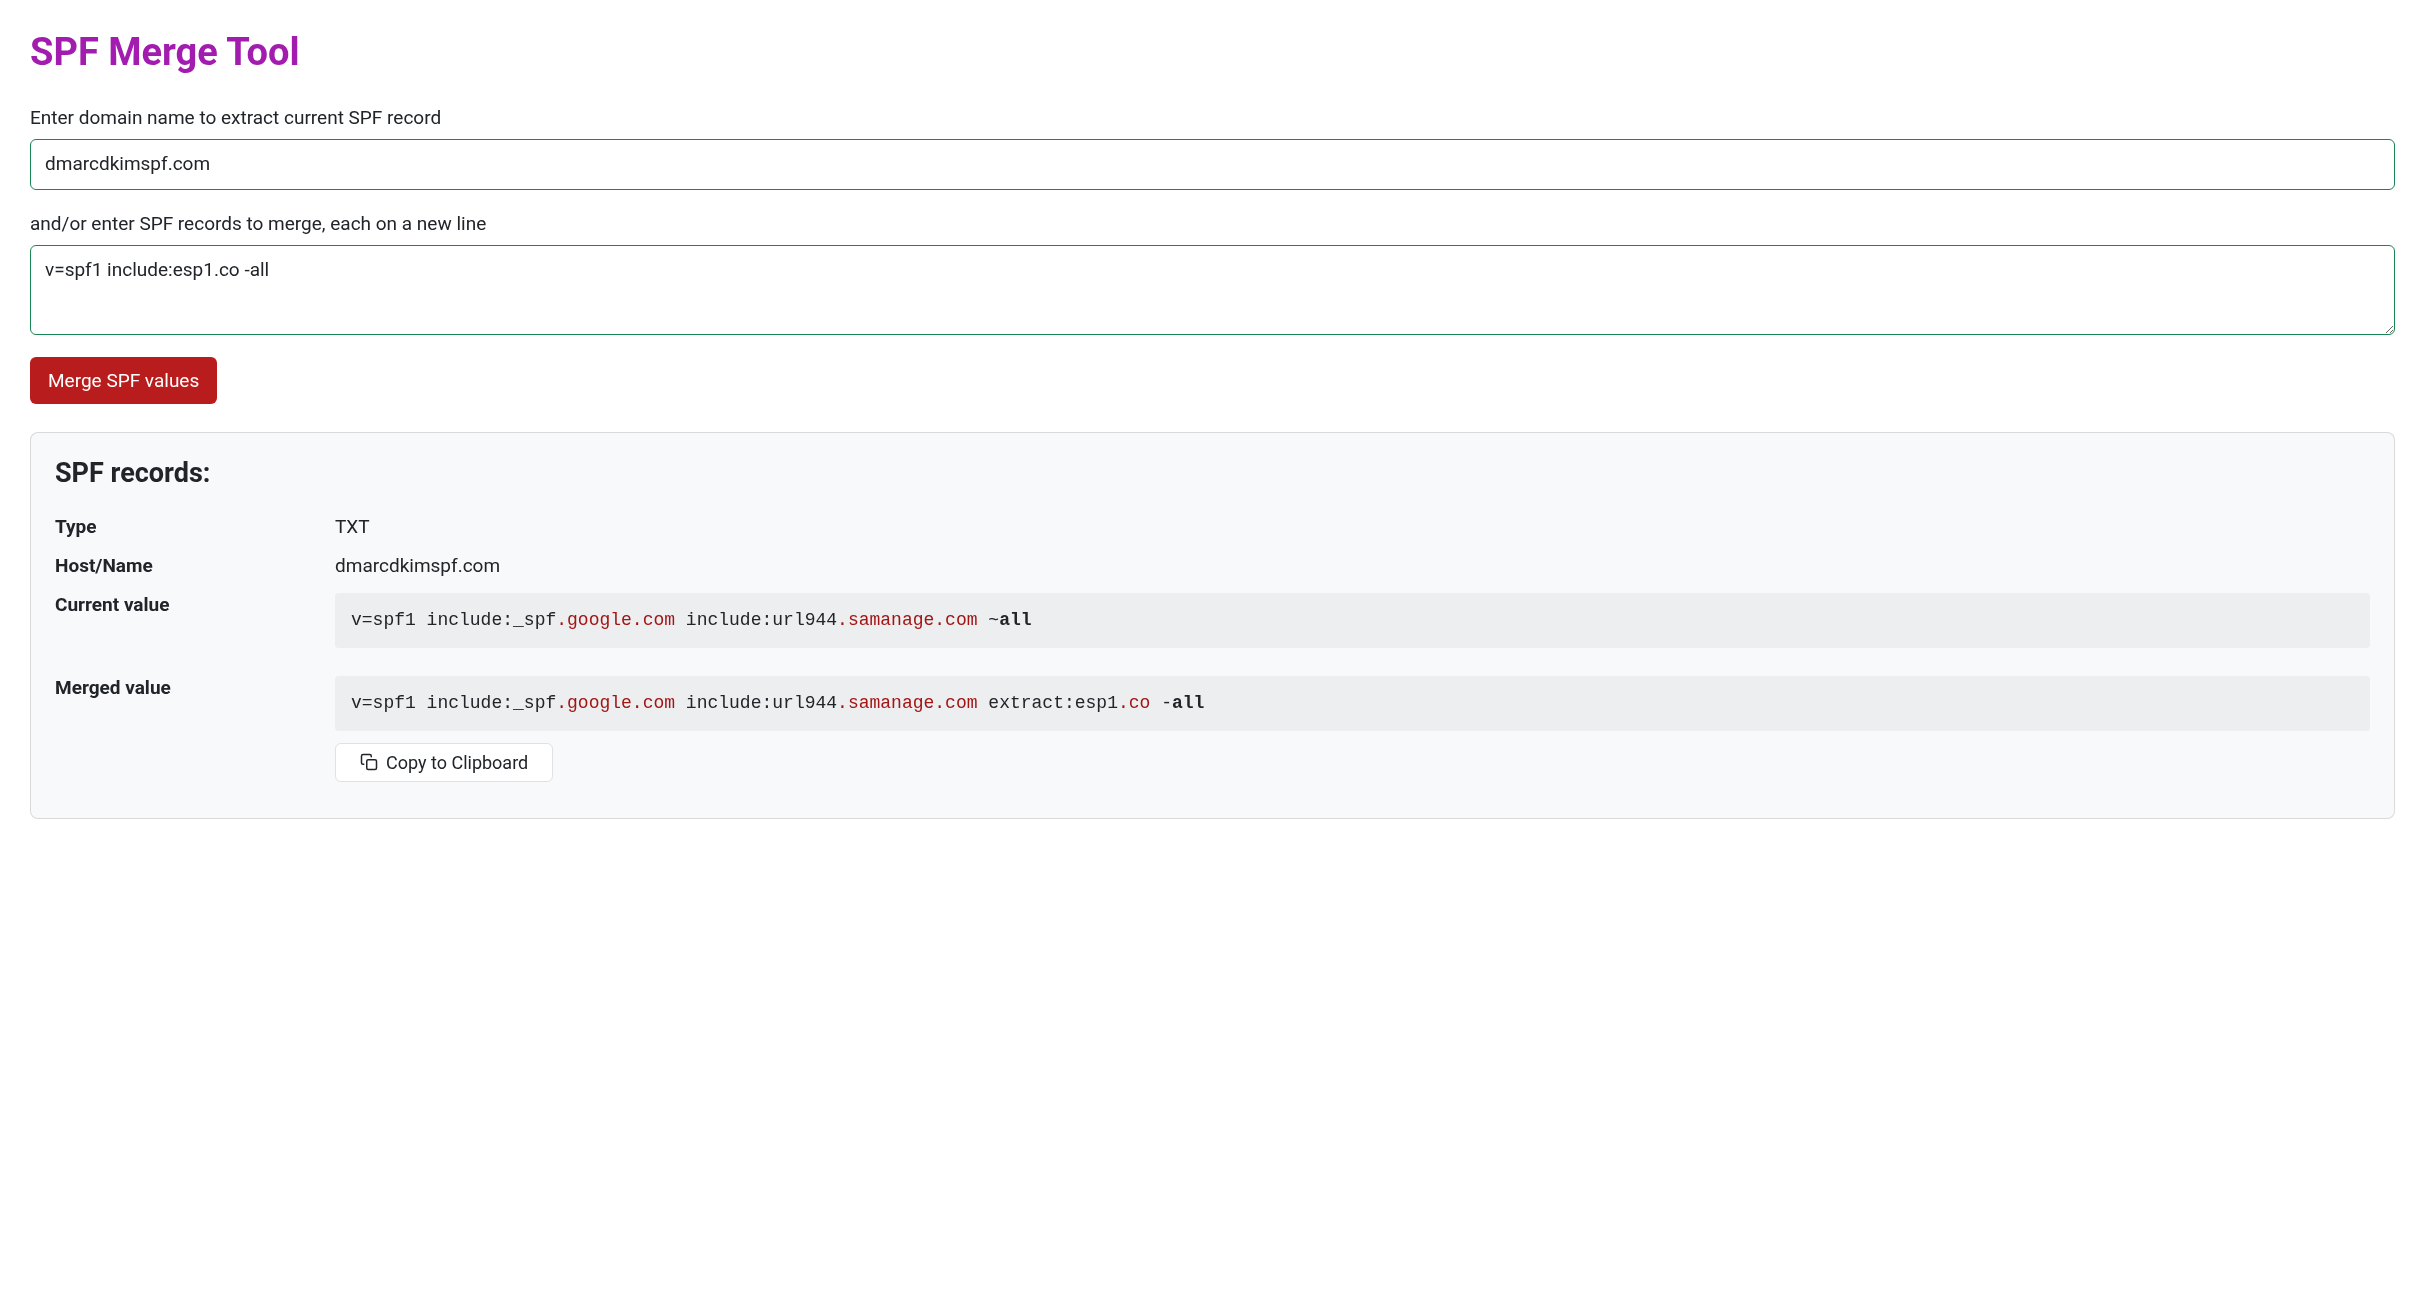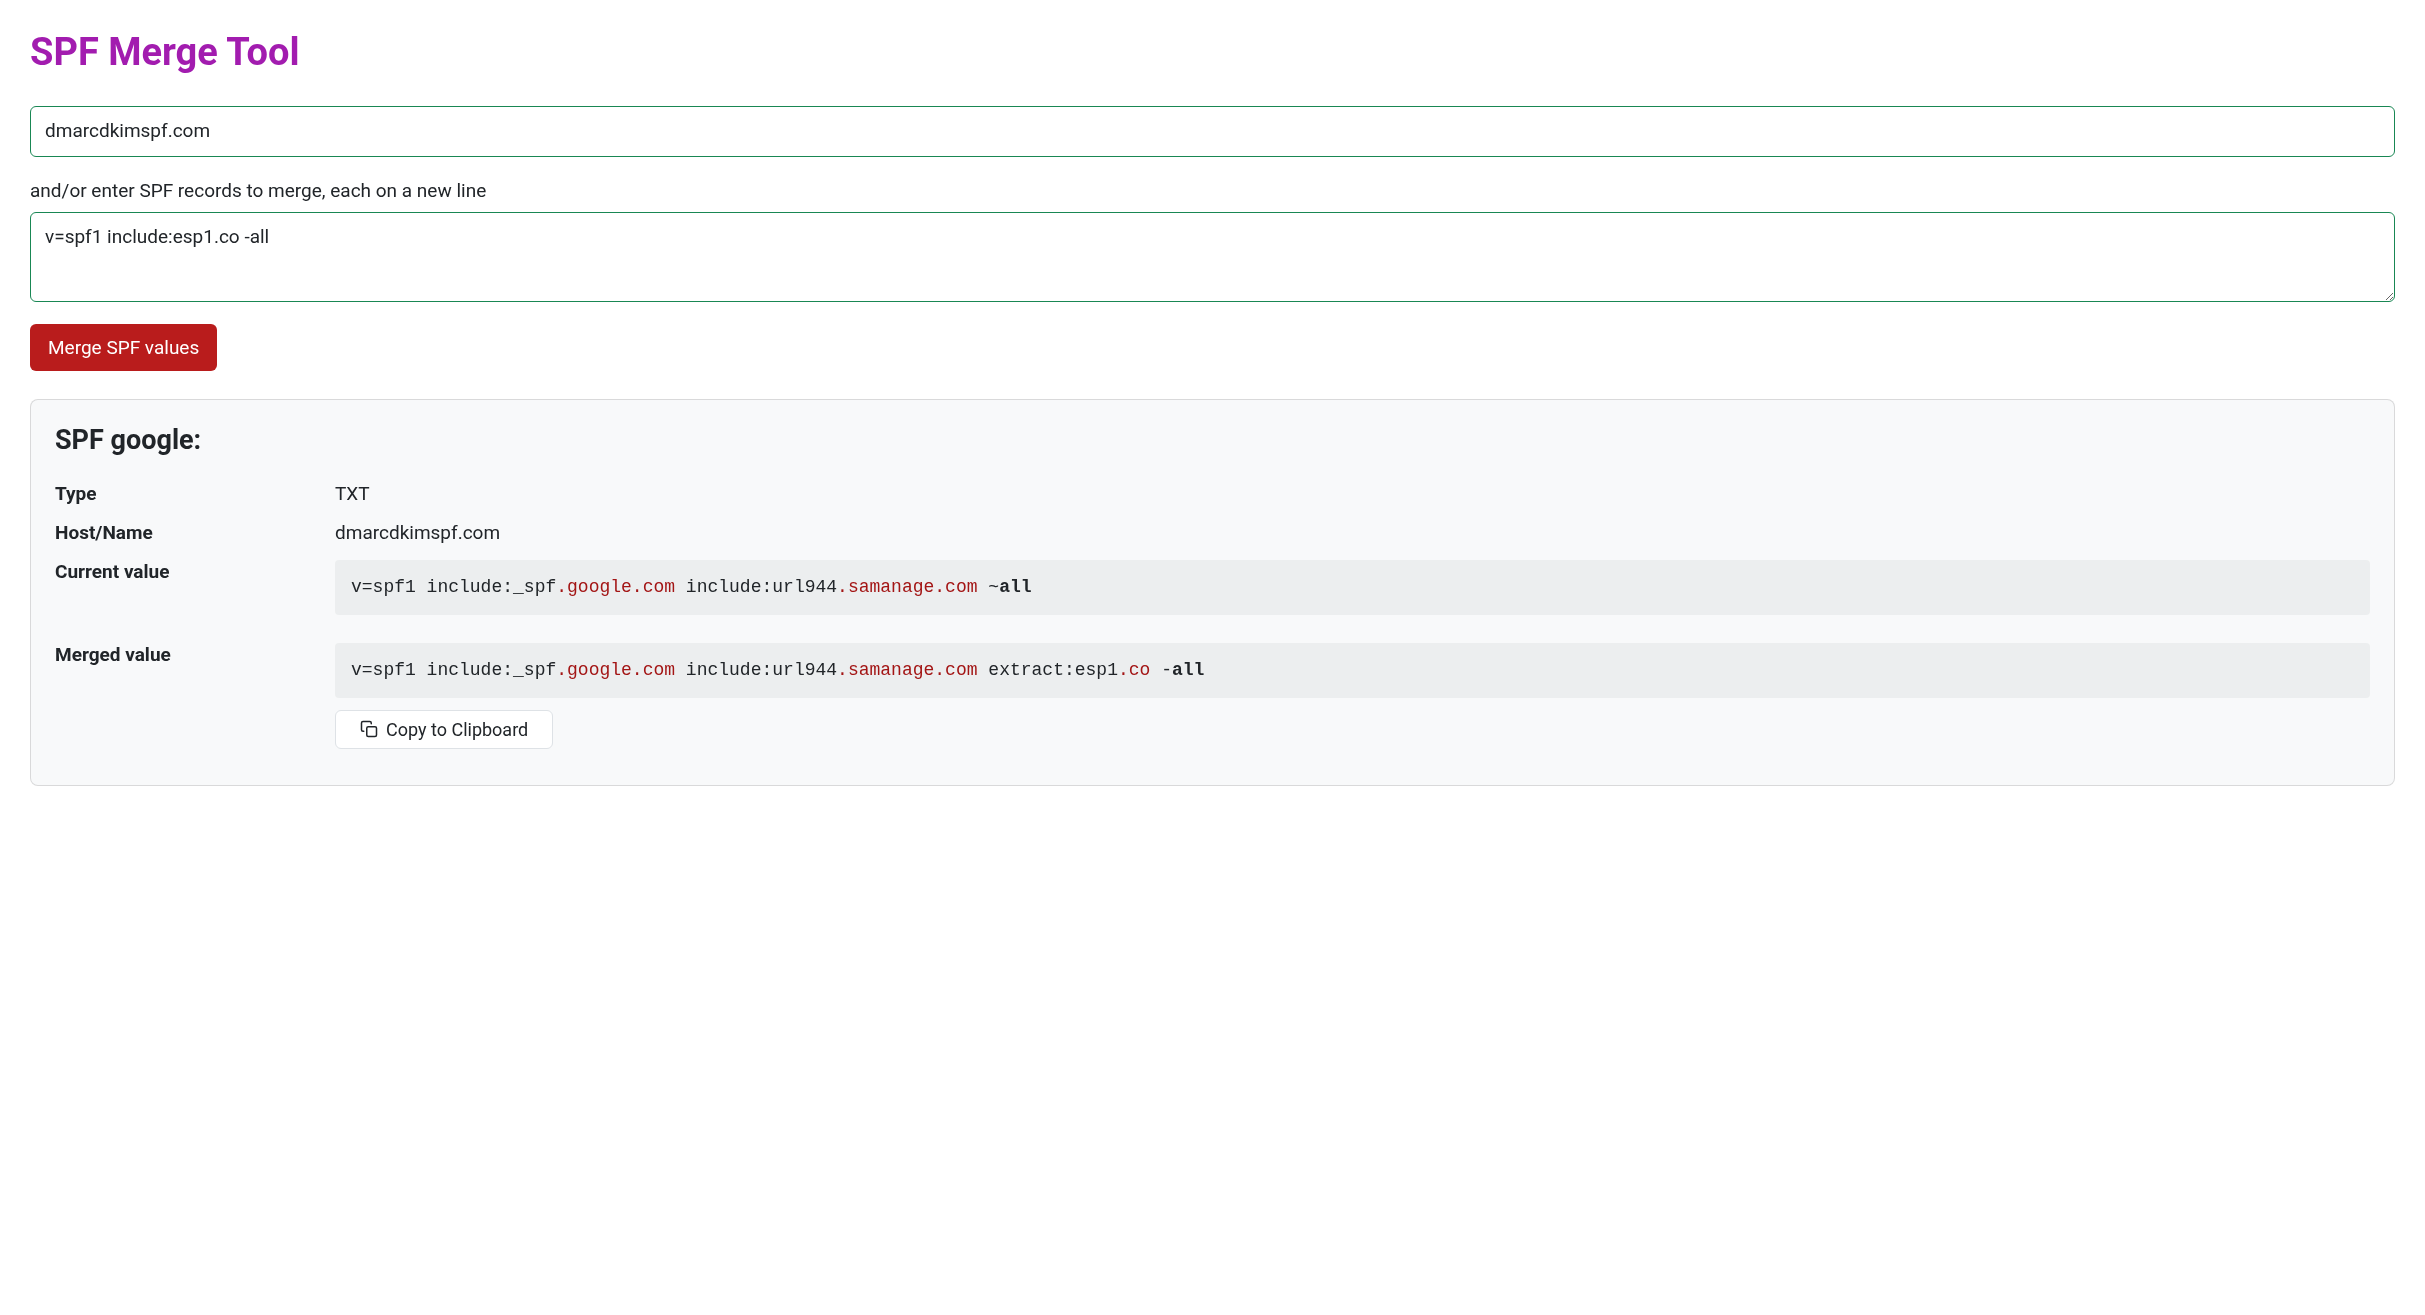--- a/index.html
+++ b/index.html
@@ -122,32 +122,33 @@
     }
   </style>
 </head>
 <body>
 
 
 
 <h1>SPF Merge Tool</h1>
 
 <div class="form-group">
+  <label class="form-label">Enter domain name to extract current SPF record</label>
   <input type="text" class="form-control" value="dmarcdkimspf.com" style="">
 </div>
 
 <div class="form-group">
   <label class="form-label">and/or enter SPF records to merge, each on a new line</label>
   <textarea class="form-control" style="">v=spf1 include:esp1.co -all</textarea>
 </div>
 
 <button class="btn-primary">Merge SPF values</button>
 
 <div class="card">
-  <h2>SPF google:</h2>
+  <h2>SPF records:</h2>
 
   <div class="dl-row">
     <div class="dl-label">Type</div>
     <div class="dl-value">TXT</div>
   </div>
 
   <div class="dl-row">
     <div class="dl-label">Host/Name</div>
     <div class="dl-value">dmarcdkimspf.com</div>
   </div>

